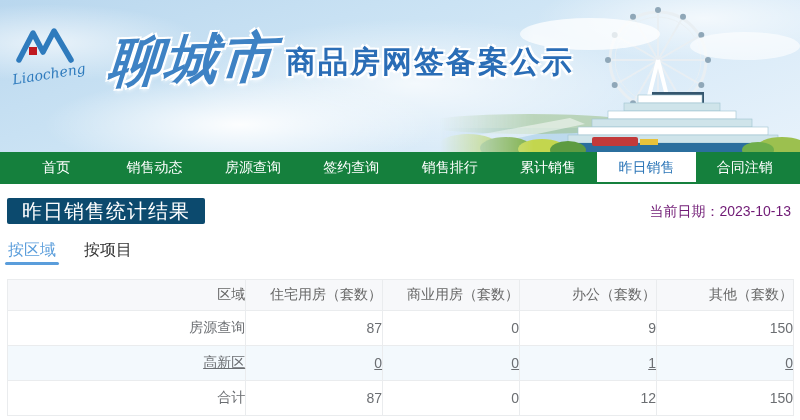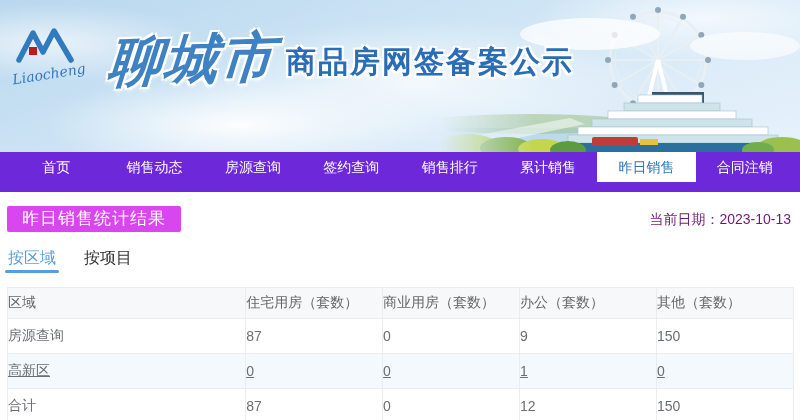--- a/index.html
+++ b/index.html
@@ -28,42 +28,42 @@
     margin-top:-4px; margin-left:-4px; letter-spacing:0; }
   .calli { font-size:54px; line-height:62px; font-weight:bold; font-style:italic;
     color:#3e82c4; letter-spacing:2px; transform:rotate(-2deg) skewX(-6deg);
     text-shadow:-2px -2px 0 #fff, 2px -2px 0 #fff, -2px 2px 0 #fff, 2px 2px 0 #fff, 0 3px 4px rgba(255,255,255,.9);
     margin:2px 2px 0 0; white-space:nowrap; }
   .site-title { font-size:30px; font-weight:bold; color:#2a6db6; letter-spacing:2px;
     margin:16px 0 0 8px; white-space:nowrap;
     text-shadow:-2px -2px 0 #fff, 2px -2px 0 #fff, -2px 2px 0 #fff, 2px 2px 0 #fff, 0 3px 3px rgba(255,255,255,.85);text-align:center; }
 
   
-  .navbar { width:800px; height:40px; background:#6d28d9; }
+  .navbar { width:800px; height:32px; background:#15803d; }
   .nav-inner { width:787px; margin:0 6px 0 7px; height:30px; display:flex; }
   .nav-item { flex:1; height:30px; line-height:30px; text-align:center; font-size:14px;
     color:#fff; cursor:pointer; white-space:nowrap; }
   .nav-item.active { background:#fff; color:#2e77b8; }
 
   
   .content { padding:0 7px; }
   .section-head { position:relative; margin-top:14px; height:26px; }
   .badge { display:inline-block; height:26px; line-height:26px; padding:0 15px;
-    background:#d946ef; color:#fff; font-size:17px; border-radius:2px; letter-spacing:1px; }
+    background:#0c4a6e; color:#fff; font-size:20px; border-radius:2px; letter-spacing:1px; }
   .date { position:absolute; right:2px; top:5px; font-size:14px; color:#701a75; }
 
   .tabs { margin-top:10px; display:flex; gap:26px; height:31px; }
   .tab { position:relative; font-size:16px; color:#333; padding:6px 1px 10px 1px; cursor:pointer; }
   .tab.active { color:#5a9ddb; }
   .tab.active::after { content:""; position:absolute; left:-2px; right:-2px; bottom:0;
     height:3px; background:#5a9ddb; border-radius:2px; }
 
   table { width:787px; margin-top:14px; border-collapse:collapse; table-layout:fixed;
     border:1px solid #e7e9eb; }
-  th, td { border:1px solid #eaecee; text-align:left; font-weight:normal; }
+  th, td { border:1px solid #eaecee; text-align:right; font-weight:normal; }
   th { height:31px; background:#f7f8fa; color:#666; font-size:14px; }
   td { height:35px; color:#6b6e72; font-size:14px; }
   col.col-region { width:30.3%; }
   tr.stripe td { background:#f3f9fd;text-decoration:underline; }
 </style>
 </head>
 <body>
 
 <div class="page">
 

